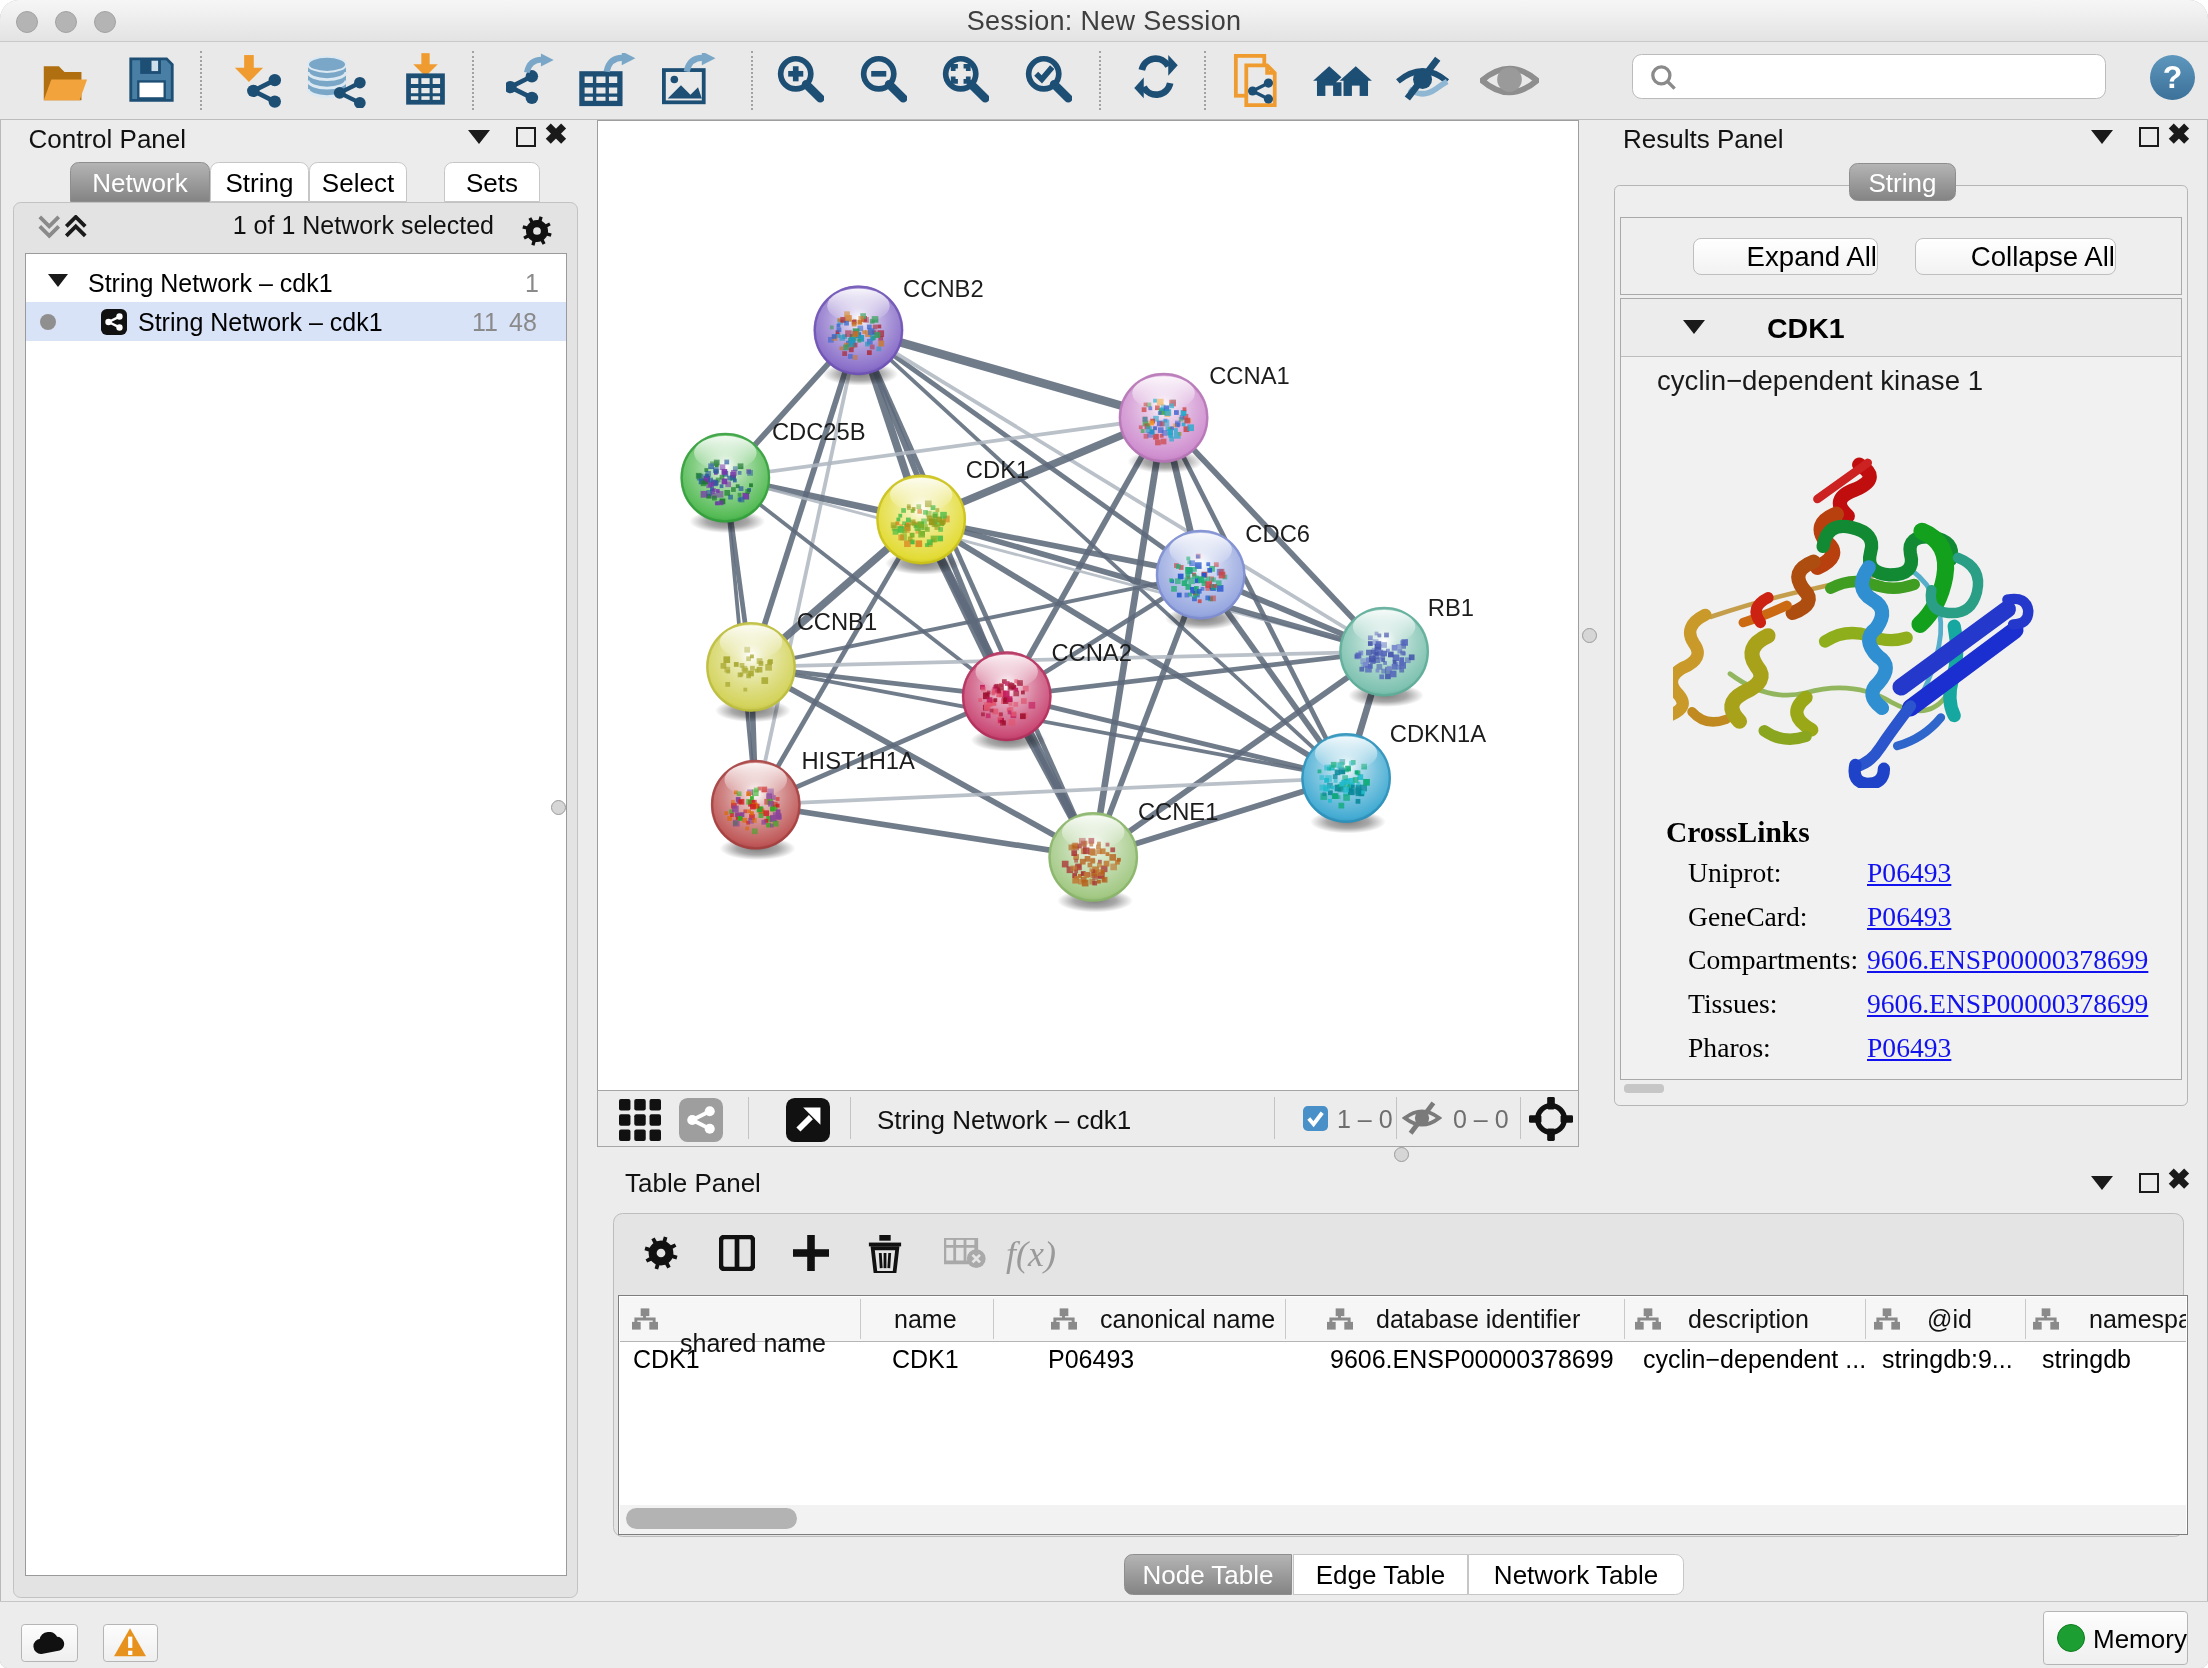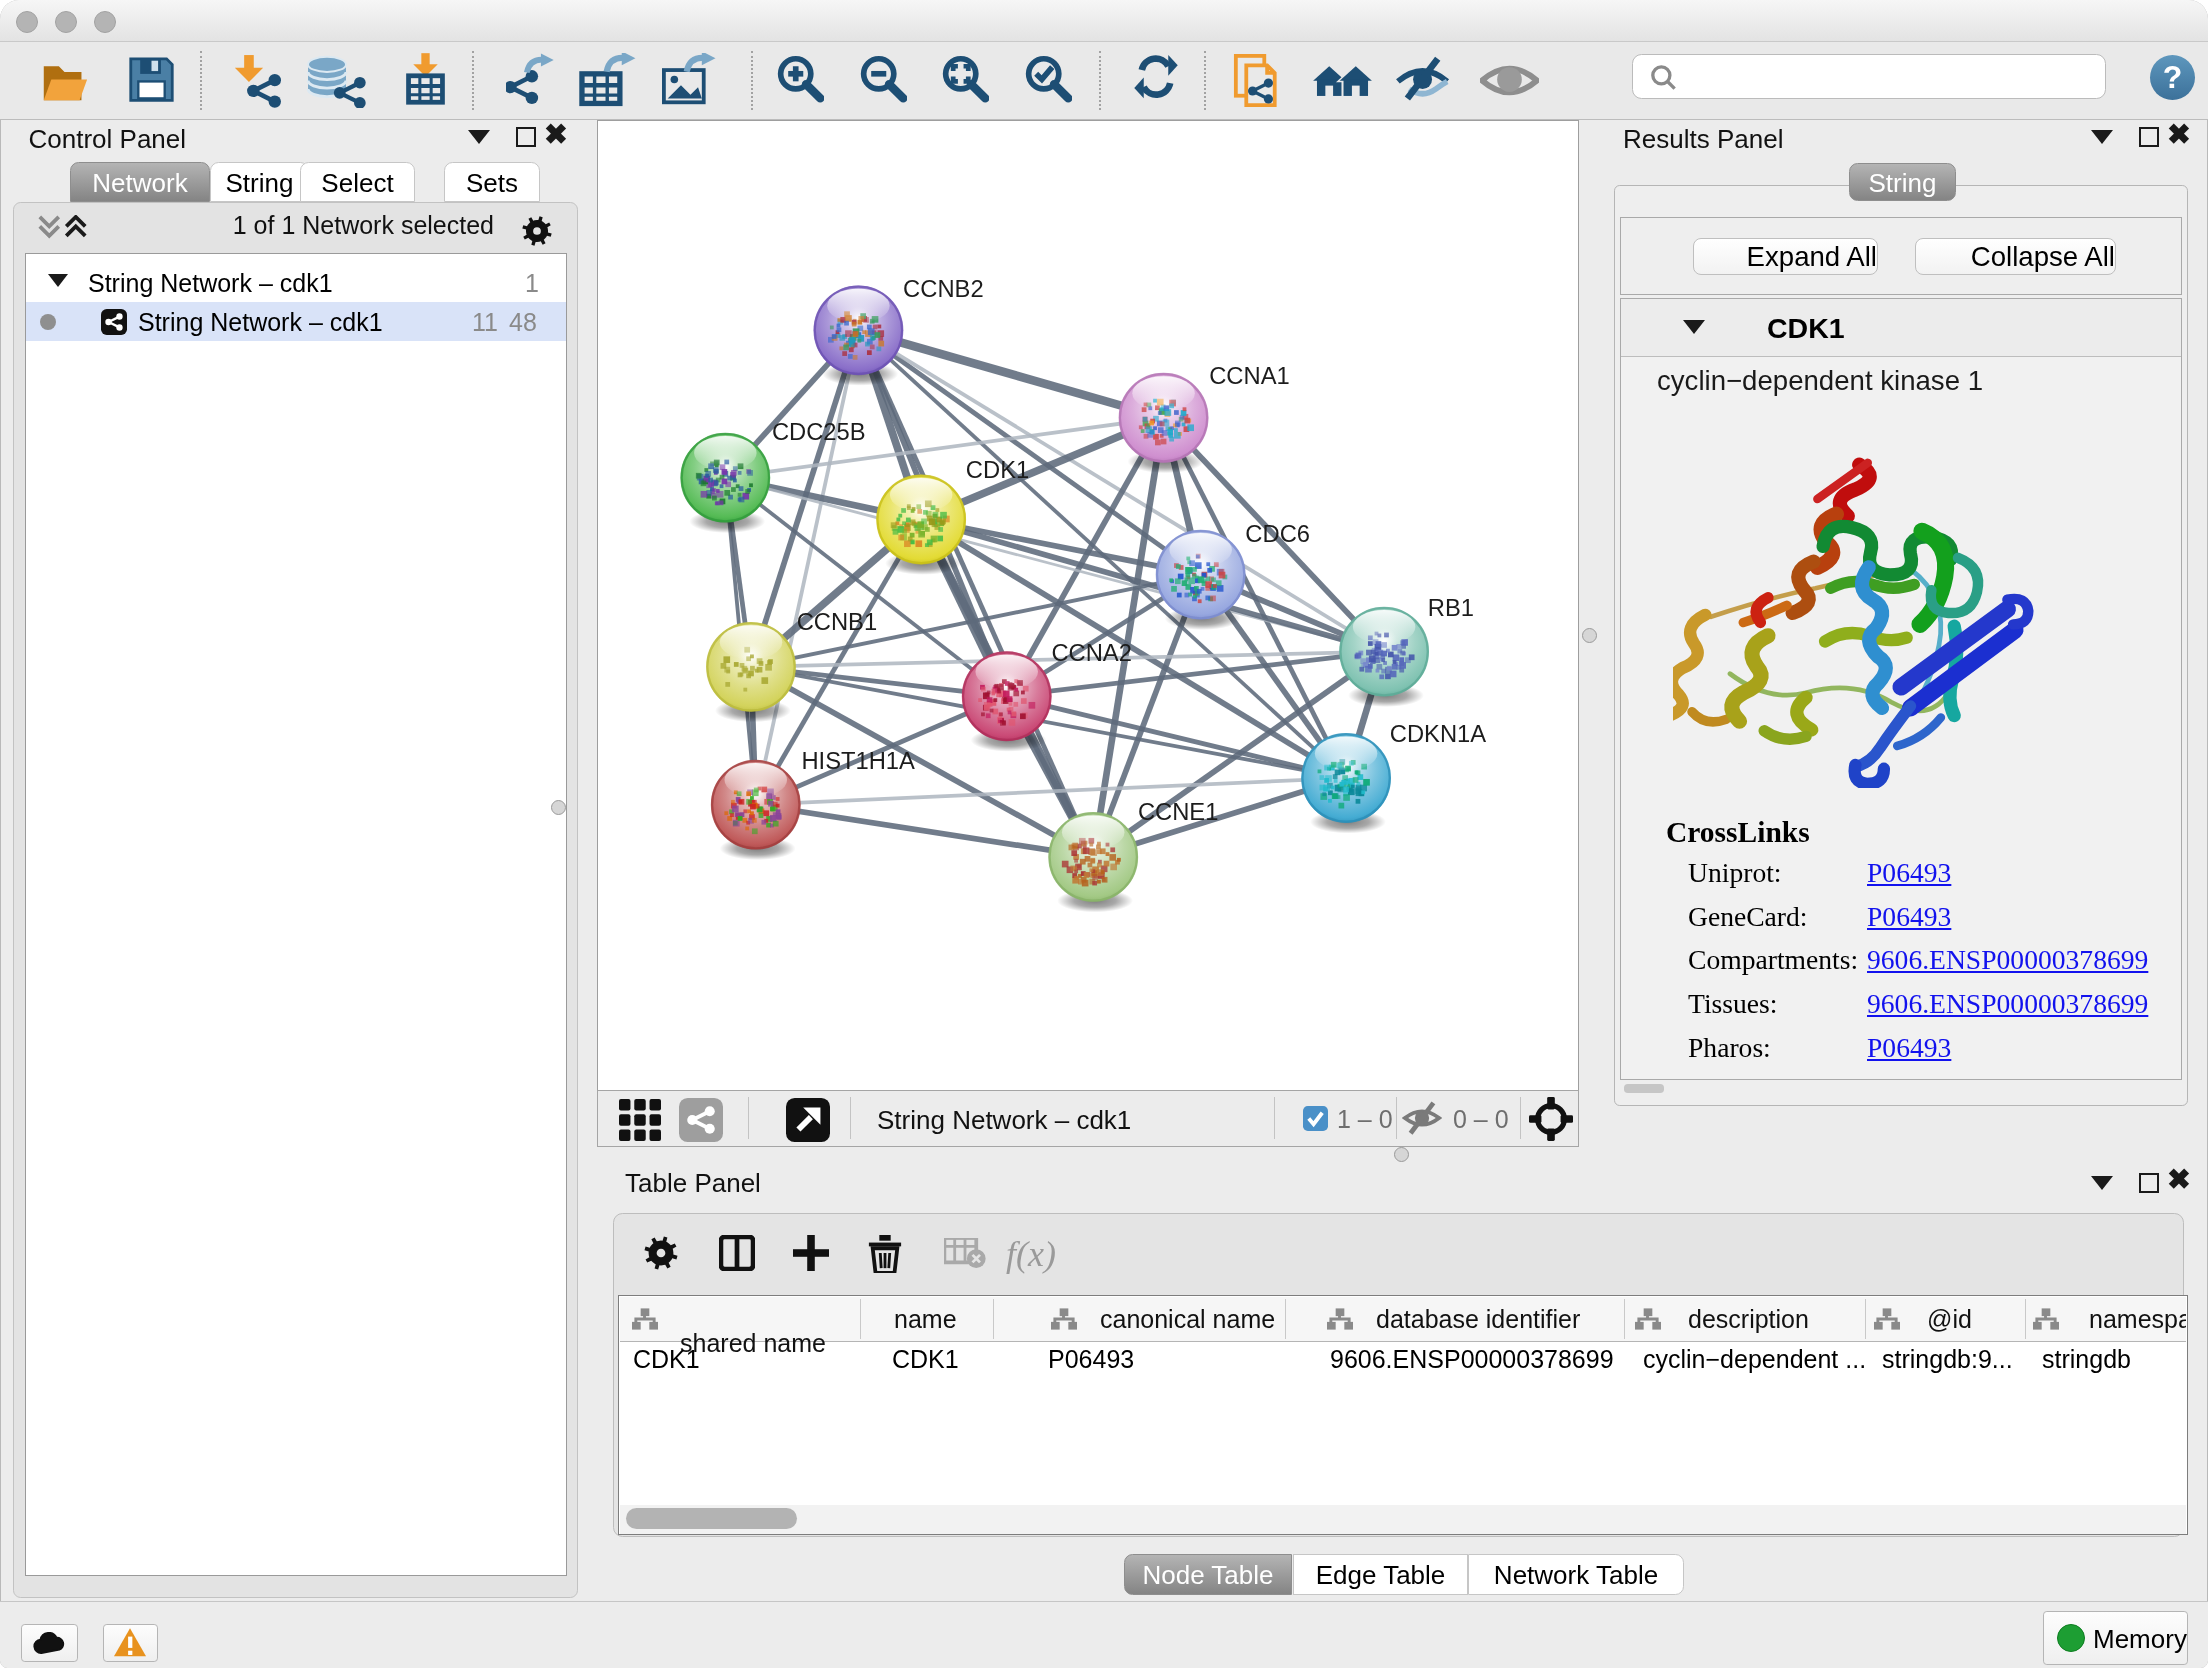--- a/index.html
+++ b/index.html
@@ -27,20 +27,21 @@
 .btn{position:absolute;box-sizing:border-box;background:linear-gradient(#ffffff,#f2f2f2);
  border:1.4px solid #bfbfbf;border-radius:8px;font-size:27.6px;color:#000;text-align:right;padding-left:29px;}
 a.lnk{color:#1212ee;text-decoration:underline;}
 .serif{font-family:"Liberation Serif",serif;}
 </style></head><body>
 <div class="win">
 <div class="titlebar">
       <div class="tl" style="left:16px"></div>
       <div class="tl" style="left:55px"></div>
       <div class="tl" style="left:94px"></div>
+      <div class="title">Session: New Session</div>
     </div>
     <div class="toolbar"></div>
     <svg class="abs" style="left:40px;top:53px" width="49" height="55" viewBox="0 0 52 58">
       <path d="M4 14 L20 14 L26 20 L44 20 L44 50 L4 50 Z" fill="#b06f10"></path>
       <path d="M4 50 L12 28 L50 28 L42 50 Z" fill="#f2a33c"></path>
     </svg>
     <svg class="abs" style="left:127px;top:53px" width="49" height="55" viewBox="0 0 52 58">
       <path d="M4 6 L42 6 L48 12 L48 50 L4 50 Z" fill="#4a7fa5" stroke="#1d4e74" stroke-width="3"></path>
       <rect x="14" y="6" width="22" height="16" fill="#1d4e74"></rect>
       <rect x="26" y="8" width="7" height="11" fill="#cfe0ec"></rect>
@@ -167,21 +168,21 @@
       <circle cx="13" cy="13" r="9" fill="none" stroke="#8a8a8a" stroke-width="3.5"></circle>
       <line x1="19" y1="19" x2="27" y2="27" stroke="#8a8a8a" stroke-width="3.5"></line>
     </svg>
     <div class="abs" style="left:2150px;top:55px;width:45px;height:45px;border-radius:50%;background:linear-gradient(#5e97bd,#3c719a);color:#fff;font-size:32px;font-weight:bold;text-align:center;line-height:45px">?</div>
     <div class="abs panel-title" style="left:28.5px;top:124px">Control Panel</div>
     <div class="ptri abs" style="left:468px;top:130px"></div>
     <div class="psq abs" style="left:516px;top:127px"></div>
     <div class="px abs" style="left:544px;top:118px">✖</div>
     <div class="tab tabsel" style="left:70px;top:162px;width:140px;height:40px;line-height:40px">Network</div>
     <div class="tab" style="left:210px;top:162px;width:99px;height:40px;line-height:40px">String</div>
-    <div class="tab" style="left:300px;top:162px;width:115px;height:40px;line-height:40px">Select</div>
+    <div class="tab" style="left:309px;top:162px;width:98px;height:40px;line-height:40px">Select</div>
     <div class="tab" style="left:444px;top:162px;width:96px;height:40px;line-height:40px">Sets</div>
     <div class="abs" style="left:13.3px;top:202px;width:565px;height:1396px;background:#e3e3e3;border:1px solid #c2c2c2;border-radius:7.6px;box-sizing:border-box"></div>
     <svg class="abs" style="left:36px;top:215px" width="53" height="28.5" viewBox="0 0 56 30">
       <path d="M4 2 L14 12 L24 2 M4 12 L14 22 L24 12" fill="none" stroke="#8a8a8a" stroke-width="4"></path>
       <path d="M32 22 L42 12 L52 22 M32 12 L42 2 L52 12" fill="none" stroke="#1a1a1a" stroke-width="4"></path>
     </svg>
     <div class="abs" style="left:95px;top:211px;width:399px;font-size:25px;color:#111;text-align:right">1 of 1 Network selected</div>
     <svg class="abs" style="left:521px;top:215px" width="32" height="32" viewBox="0 0 58 58">
       <path d="M49.0,29.0 L48.8,31.5 L55.6,33.6 L53.9,39.3 L47.1,37.5 L45.9,39.7 L43.1,43.1 L41.3,44.8 L44.5,51.1 L39.3,53.9 L35.8,47.8 L33.4,48.5 L29.0,49.0 L26.5,48.8 L24.4,55.6 L18.7,53.9 L20.5,47.1 L18.3,45.9 L14.9,43.1 L13.2,41.3 L6.9,44.5 L4.1,39.3 L10.2,35.8 L9.5,33.4 L9.0,29.0 L9.2,26.5 L2.4,24.4 L4.1,18.7 L10.9,20.5 L12.1,18.3 L14.9,14.9 L16.7,13.2 L13.5,6.9 L18.7,4.1 L22.2,10.2 L24.6,9.5 L29.0,9.0 L31.5,9.2 L33.6,2.4 L39.3,4.1 L37.5,10.9 L39.7,12.1 L43.1,14.9 L44.8,16.7 L51.1,13.5 L53.9,18.7 L47.8,22.2 L48.5,24.6 Z" fill="#111"></path>
       <circle cx="29" cy="29" r="7" fill="#e3e3e3"></circle>

